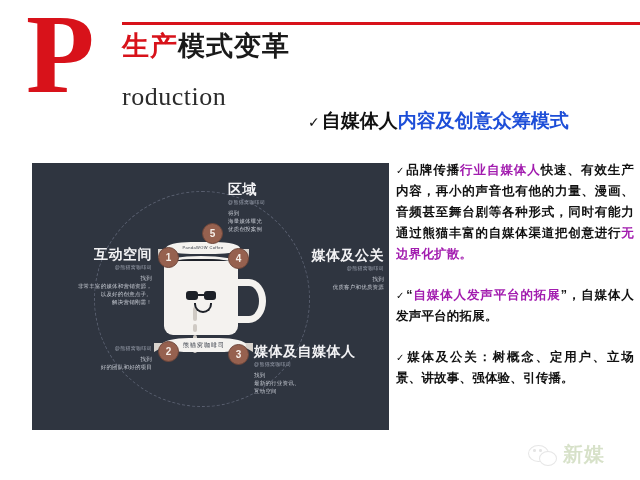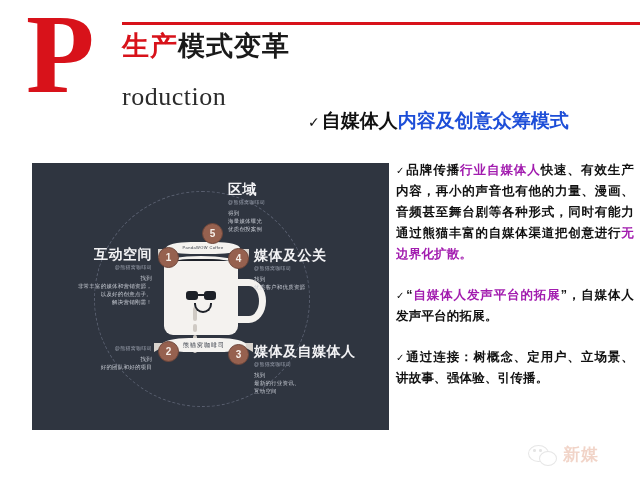--- a/index.html
+++ b/index.html
@@ -112,21 +112,21 @@
     text-align:center;line-height:19px;
   }
   .n-right{text-align:left;}
   .n-left{text-align:right;}
 
   
   #node5{left:196px;top:18px;width:115px;text-align:left;}
   #badge5{left:170px;top:60px;}
   #node1{left:8px;top:83px;width:112px;}
   #badge1{left:126px;top:84px;}
-  #node4{left:222px;top:84px;width:130px;}
+  #node4{left:222px;top:84px;width:130px;text-align:right;}
   #badge4{left:196px;top:85px;}
   #node2{left:8px;top:180px;width:112px;}
   #badge2{left:126px;top:178px;}
   #node3{left:222px;top:180px;width:132px;}
   #badge3{left:196px;top:181px;}
 
   
   .text-col{position:absolute;left:396px;top:160px;width:238px;}
   .para{
     font-size:12.5px;line-height:21px;color:#111;font-weight:bold;
@@ -139,21 +139,21 @@
   .watermark{
     position:absolute;left:528px;top:437px;width:104px;height:34px;
     display:flex;align-items:center;gap:5px;opacity:.22;
   }
   .wm-icon{position:relative;width:30px;height:22px;}
   .bub{position:absolute;background:#fff;border:1.6px solid #8d8d8d;border-radius:50%;}
   .bub1{left:0;top:2px;width:19px;height:15px;}
   .bub2{left:11px;top:8px;width:16px;height:13px;background:#fff;}
   .dot{position:absolute;width:2.5px;height:2.5px;background:#8d8d8d;border-radius:50%;}
   .d1{left:5px;top:6px;} .d2{left:11px;top:6px;}
-  .wm-text{font-size:17px;color:#c2410c;font-weight:bold;letter-spacing:1px;}
+  .wm-text{font-size:20px;color:#4d7c0f;font-weight:bold;letter-spacing:1px;}
 </style>
 </head>
 <body>
 
 <div class="slide">
 
   <div class="title-block">
     <div class="big-p">P</div>
     <div class="title-cn">
       <span class="red">生产</span><span class="blk">模式变革</span>
@@ -231,21 +231,21 @@
       <div class="dt" style="white-space:pre-line;">找到
 最新的行业资讯、
 互动空间</div>
     </div>
     <div class="badge" id="badge3">3</div>
   </div>
 
   <div class="text-col">
     <div class="para" id="b0"><span class="tick">✓</span><span>品牌传播</span><span class="red">行业自媒体人</span><span>快速、有效生产内容，再小的声音也有他的力量、漫画、音频甚至舞台剧等各种形式，同时有能力通过熊猫丰富的自媒体渠道把创意进行</span><span class="red">无边界化扩散。</span></div>
     <div class="para" id="b1"><span class="tick">✓</span><span>“</span><span class="red">自媒体人发声平台的拓展</span><span>”，自媒体人发声平台的拓展。</span></div>
-    <div class="para" id="b2"><span class="tick">✓</span><span>通过连接：树概念、定用户、立场景、讲故事、强体验、引传播。</span></div>
+    <div class="para" id="b2"><span class="tick">✓</span><span>媒体及公关：树概念、定用户、立场景、讲故事、强体验、引传播。</span></div>
   </div>
 
   <div class="watermark">
     <div class="wm-icon">
       <span class="bub bub1"></span>
         <span class="bub bub2"></span>
       <span class="dot d1"></span>
         <span class="dot d2"></span>
     </div>
     <span class="wm-text">新媒</span>

